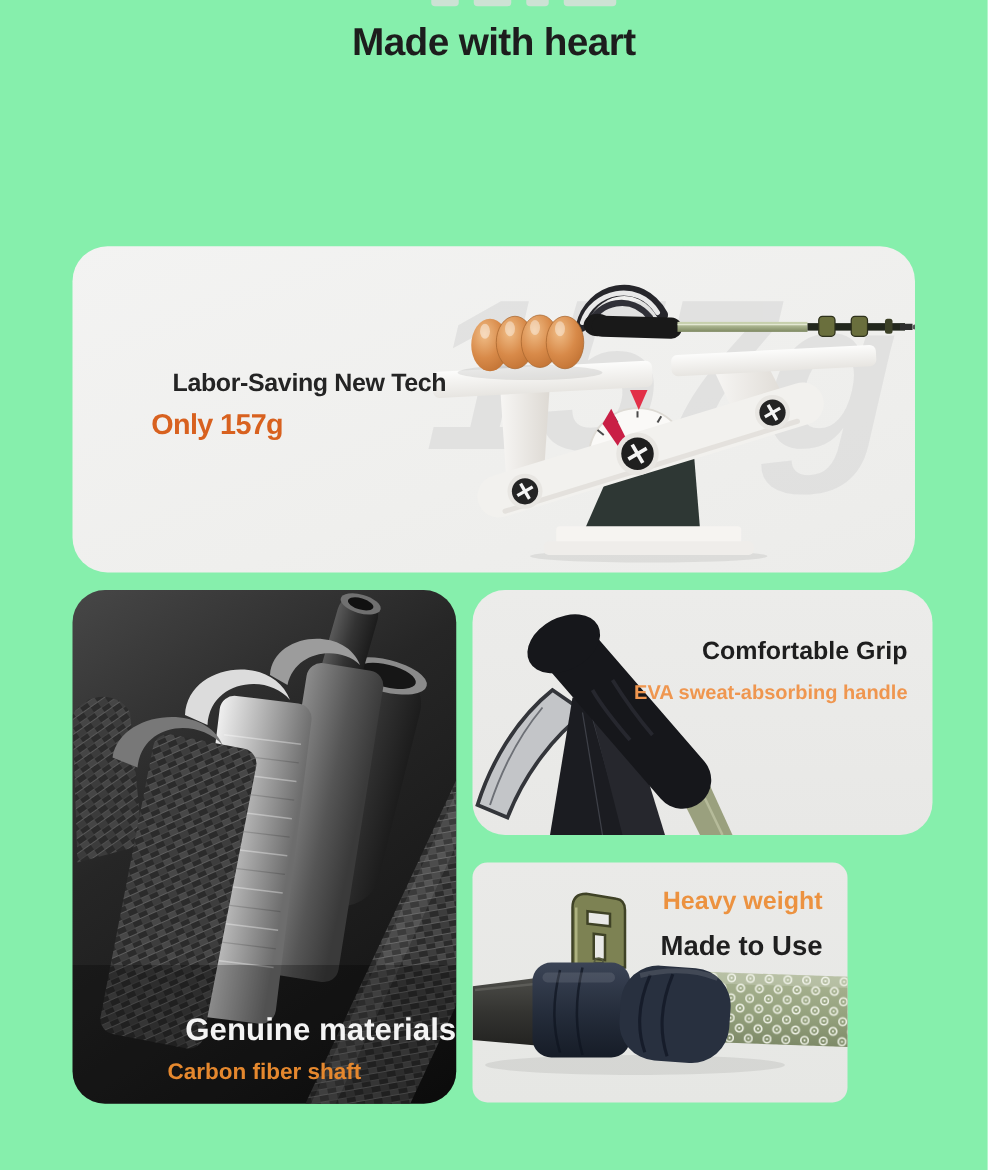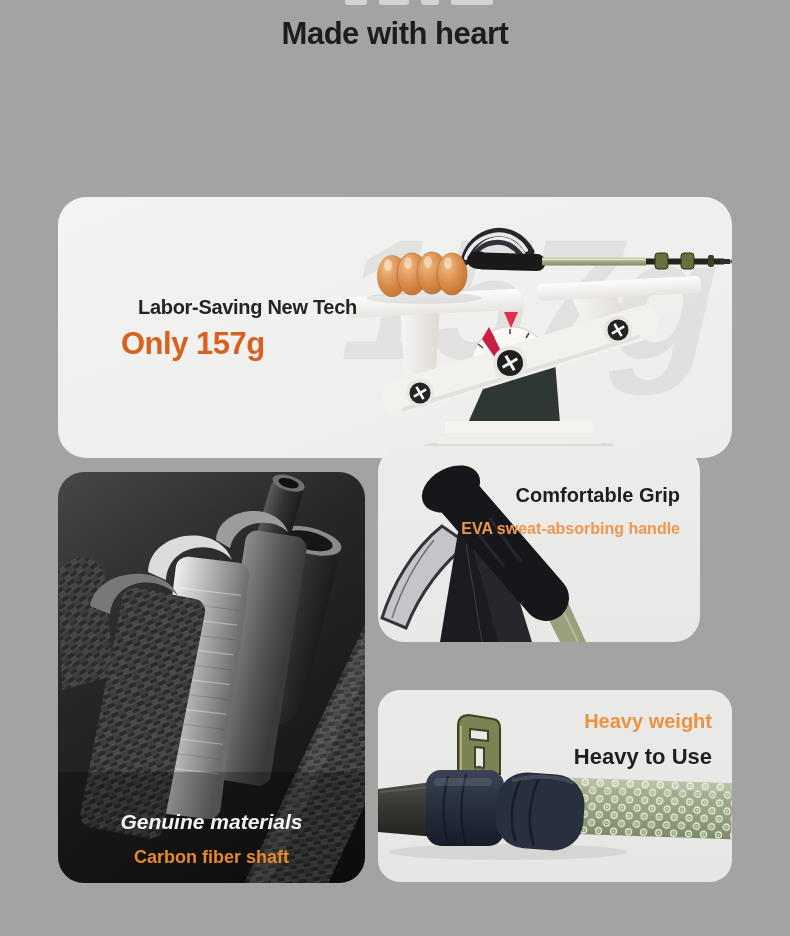--- a/index.html
+++ b/index.html
@@ -1,19 +1,19 @@
 <!DOCTYPE html>
 <html><head>
 <meta charset="utf-8">
 <style>
   * { margin:0; padding:0; box-sizing:border-box; }
   body { background:#ffffff; }
   .page {
     position:relative; width:790px; height:936px; margin:0 auto;
-    background:#a3a3a3; overflow:hidden;
+    background:#86efac; overflow:hidden;
     font-family:"Liberation Sans", sans-serif;
   }
   
   .top-remnant { position:absolute; top:0; left:345px; width:150px; height:6px; }
   .top-remnant i { position:absolute; top:0; height:5px; background:#dedede; border-radius:0 0 3px 3px; opacity:.8; }
 
   .h1 {
     position:absolute; top:16px; left:0; width:100%;
     text-align:center; font-size:31px; font-weight:bold; color:#1d1d1d;
     letter-spacing:-0.5px;
@@ -31,54 +31,54 @@
   .weight-card {
     left:58px; top:197px; width:674px; height:261px; border-radius:28px;
     background:linear-gradient(160deg,#f3f3f2 0%,#efefed 60%,#ececea 100%);
   }
   .weight-label {
     position:absolute; left:64px; top:99px;
     font-size:20px; font-weight:bold; color:#242424; letter-spacing:-0.3px;margin-left:16px;
   }
   .weight-highlight {
     position:absolute; left:63px; top:129px;
-    font-size:31px; font-weight:bold; color:#d8611f; letter-spacing:-0.5px;
+    font-size:23px; font-weight:bold; color:#d8611f; letter-spacing:-0.5px;
   }
 
   
   .materials-card {
     left:58px; top:472px; width:307px; height:411px; border-radius:26px;
     background:linear-gradient(145deg,#474747 0%,#262626 38%,#101010 100%);
   }
   .materials-title {
-    position:absolute; left:0; top:338px; width:100%; text-align:center;
-    font-size:21px; font-weight:bold; color:#f4f4f4;font-style:italic;
+    position:absolute; left:0; top:338px; width:100%; text-align:right;
+    font-size:25px; font-weight:bold; color:#f4f4f4;
   }
   .materials-subtitle {
     position:absolute; left:0; top:375px; width:100%; text-align:center;
     font-size:18px; font-weight:bold; color:#e5882e;
   }
 
   
   .grip-card {
-    left:378px; top:446px; width:322px; height:196px; border-radius:26px;
+    left:378px; top:472px; width:368px; height:196px; border-radius:26px;
     background:linear-gradient(180deg,#ececea 0%,#e8e8e6 100%);
   }
   .grip-title {
     position:absolute; right:20px; top:38px;
     font-size:20px; font-weight:bold; color:#1e1e1e;
   }
   .grip-subtitle {
     position:absolute; right:20px; top:74px;
     font-size:16px; font-weight:bold; color:#ef964f;
   }
 
   
   .lock-card {
-    left:378px; top:690px; width:354px; height:192px; border-radius:22px;
+    left:378px; top:690px; width:300px; height:192px; border-radius:12px;
     background:linear-gradient(180deg,#eaeae8 0%,#e6e7e4 100%);
   }
   .lock-subtitle {
     position:absolute; right:20px; top:20px;
     font-size:20px; font-weight:bold; color:#ec9240;
   }
   .lock-title {
     position:absolute; right:20px; top:54px;
     font-size:22px; font-weight:bold; color:#1f1f1f;
   }
@@ -354,16 +354,16 @@
 
         <g transform="rotate(4 170 122)">
           <rect x="118" y="84" width="88" height="76" rx="30" fill="#28303f"></rect>
           <path d="M140,92 q-12,34 0,62 M158,90 q-12,36 0,66" stroke="#121826" stroke-width="2.5" fill="none" opacity="0.8"></path>
           <path d="M132,93 q34,-11 62,-2" stroke="#ffffff" stroke-width="4" fill="none" opacity="0.12"></path>
         </g>
       </g>
     </svg>
 
     <div class="lock-subtitle">Heavy weight</div>
-    <div class="lock-title">Heavy to Use</div>
+    <div class="lock-title">Made to Use</div>
   </div>
 
 </div>
 
 </body></html>

